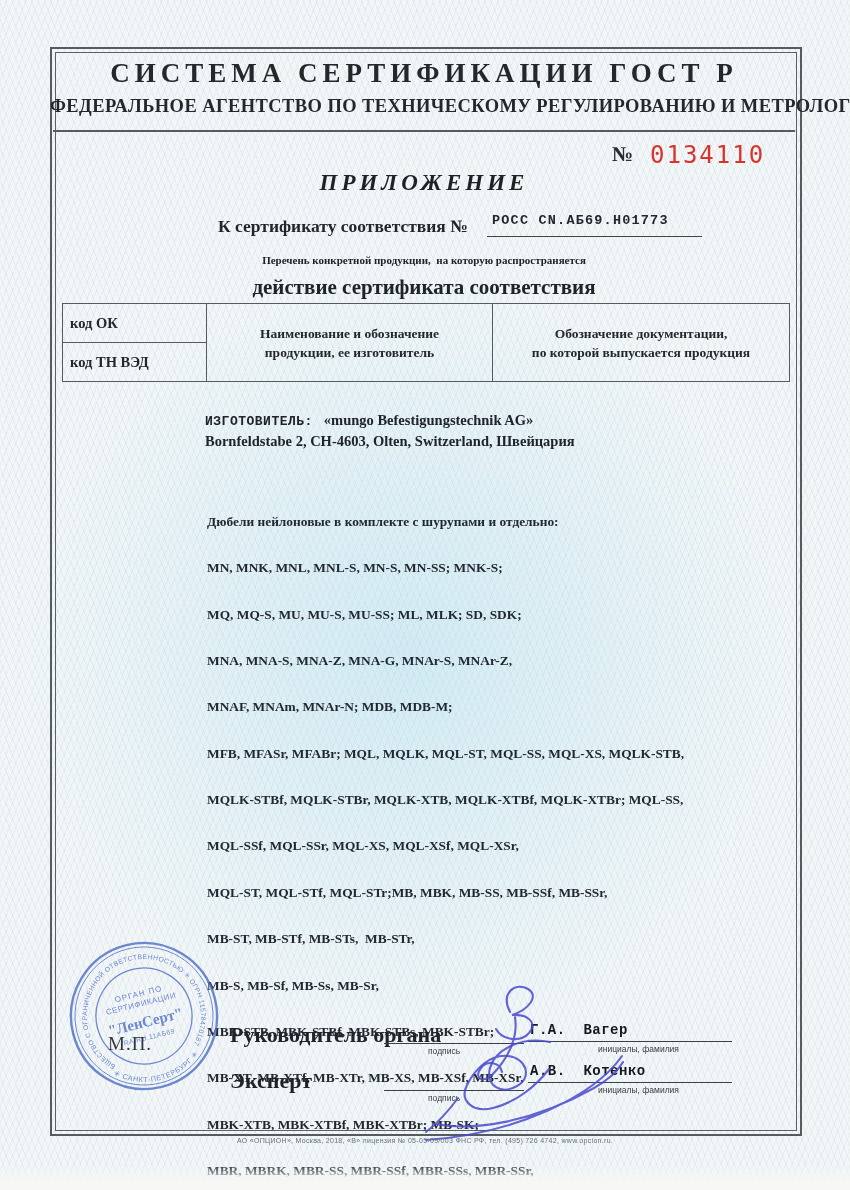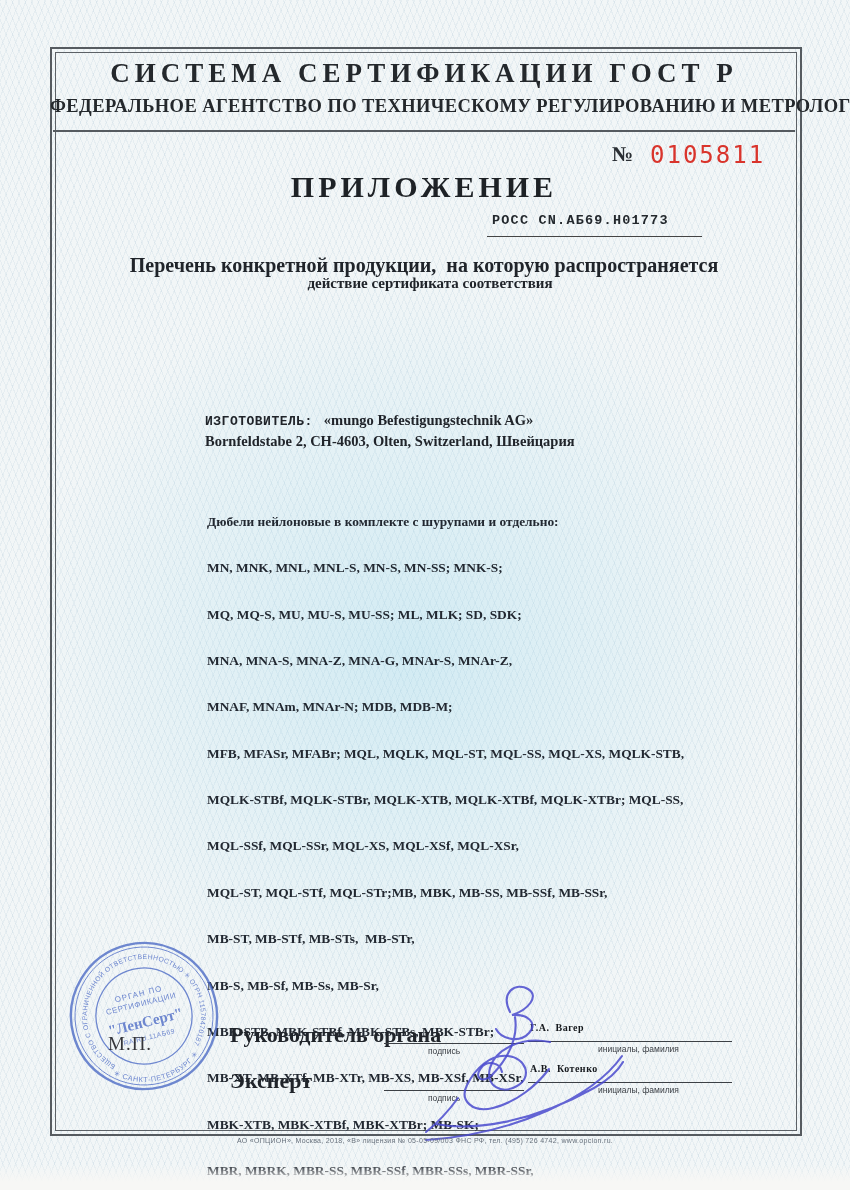--- a/index.html
+++ b/index.html
@@ -13,26 +13,26 @@
     font-family:"Liberation Serif","DejaVu Serif",serif;color:#1c1c1c;
   }
   .abs{position:absolute;}
   .frame{left:50px;top:47px;width:748px;height:1085px;border:2px solid #565b60;}
   .frame-inner{position:absolute;left:3px;top:3px;right:3px;bottom:3px;border:1px solid #5c6166;}
   .header-divider{left:53px;top:130px;width:742px;height:0;border-top:2px solid #565b60;}
   .sys-title{left:50px;top:58px;width:748px;text-align:center;font-size:27px;font-weight:bold;letter-spacing:5px;color:#24282c;white-space:pre;}
   .agency{left:50px;top:96px;width:748px;text-align:center;font-size:18.5px;font-weight:bold;letter-spacing:.4px;color:#24282c;white-space:nowrap;}
   .form-no{left:612px;top:142px;font-size:21px;font-weight:bold;color:#2a2e33;}
   .form-no-val{left:650px;top:141px;font-family:"DejaVu Sans Mono","Liberation Mono",monospace;font-size:24px;font-weight:400;letter-spacing:2px;color:#d9342c;}
-  .appendix{left:50px;top:170px;width:748px;text-align:center;font-size:30px;font-weight:bold;letter-spacing:4px;color:#1e2226;}
+  .appendix{left:50px;top:170px;width:748px;text-align:center;font-size:23px;font-weight:bold;letter-spacing:4px;color:#1e2226;font-style:italic;}
   .certline-label{left:218px;top:216px;font-size:17.5px;font-weight:bold;color:#22262a;}
   .cert-underline{left:487px;top:236px;width:215px;border-top:1.2px solid #444;}
   .cert-num{left:492px;top:213px;font-family:"Liberation Mono","DejaVu Sans Mono",monospace;font-size:13.5px;font-weight:bold;letter-spacing:1.2px;color:#23282d;white-space:pre;}
-  .scope1{left:50px;top:254px;width:748px;text-align:center;font-size:20px;font-weight:bold;color:#20242a;white-space:pre;}
-  .scope2{left:50px;top:275px;width:748px;text-align:center;font-size:15px;font-weight:bold;color:#20242a;padding-left:6px;}
+  .scope1{left:50px;top:254px;width:748px;text-align:center;font-size:11px;font-weight:bold;color:#20242a;white-space:pre;}
+  .scope2{left:50px;top:275px;width:748px;text-align:center;font-size:21px;font-weight:bold;color:#20242a;}
   .spec-table{left:62px;top:303px;width:726px;height:77px;border:1.4px solid #565b60;display:flex;}
   .spec-c1{width:143px;border-right:1.2px solid #565b60;display:flex;flex-direction:column;}
   .spec-c1 .cell{flex:1;display:flex;align-items:center;padding-left:7px;font-size:14.5px;font-weight:bold;color:#23282d;}
   .spec-c1 .cell:first-child{border-bottom:1.2px solid #565b60;}
   .spec-c2{width:285px;border-right:1.2px solid #565b60;display:flex;flex-direction:column;justify-content:center;text-align:center;font-size:13.5px;font-weight:bold;color:#23282d;line-height:19px;}
   .spec-c3{flex:1;display:flex;flex-direction:column;justify-content:center;text-align:center;font-size:13.5px;font-weight:bold;color:#23282d;line-height:19px;}
   .mfr{left:205px;top:412px;font-size:14.5px;font-weight:bold;color:#20242a;white-space:pre;}
   .mfr .lbl{font-family:"Liberation Mono","DejaVu Sans Mono",monospace;font-size:13px;letter-spacing:.5px;}
   .mfr-addr{left:205px;top:433px;font-size:14.5px;font-weight:bold;color:#20242a;}
   .plist{left:207px;top:483px;width:590px;font-size:13.4px;font-weight:bold;color:#222831;line-height:15.45px;white-space:pre;}
@@ -40,21 +40,21 @@
   .mp{left:108px;top:1033px;font-size:19px;font-weight:normal;letter-spacing:1px;color:rgba(25,26,32,.88);}
   .sig-label{font-size:22px;font-weight:bold;color:#20242a;}
   .row1-label{left:230px;top:1022px;}
   .row2-label{left:230px;top:1068px;}
   .sigline{border-top:1.1px solid #3c4045;}
   .sigline1{left:384px;top:1043px;width:140px;}
   .sigline2{left:384px;top:1090px;width:140px;}
   .caption{font-family:"Liberation Sans","DejaVu Sans",sans-serif;font-size:8.5px;color:#3a3e44;}
   .cap-sign1{left:428px;top:1046px;}
   .cap-sign2{left:428px;top:1093px;}
-  .sig-name{font-family:Liberation Serif, serif;font-size:10px;font-weight:bold;letter-spacing:.5px;color:#15181c;white-space:pre;}
+  .sig-name{font-family:Liberation Mono, monospace;font-size:14px;font-weight:bold;letter-spacing:.5px;color:#15181c;white-space:pre;}
   .name1{left:530px;top:1022px;}
   .name2{left:530px;top:1063px;}
   .nameline1{left:528px;top:1041px;width:204px;}
   .nameline2{left:528px;top:1082px;width:204px;}
   .cap-init1{left:598px;top:1044px;}
   .cap-init2{left:598px;top:1085px;}
   .fineprint{left:0;top:1137px;width:850px;text-align:center;font-family:"Liberation Sans","DejaVu Sans",sans-serif;font-size:7px;letter-spacing:.3px;color:#68717c;}
   .scan-edge{left:0;bottom:0;width:850px;height:26px;background:linear-gradient(rgba(250,250,249,0),#f7f7f5 70%);}
   .sigsvg{pointer-events:none;}
   .sig1{left:432px;top:980px;}
@@ -68,28 +68,43 @@
 
   <div class="abs frame">
     <div class="frame-inner"></div>
   </div>
 
   <div class="abs sys-title">СИСТЕМА СЕРТИФИКАЦИИ ГОСТ Р</div>
   <div class="abs agency">ФЕДЕРАЛЬНОЕ АГЕНТСТВО ПО ТЕХНИЧЕСКОМУ РЕГУЛИРОВАНИЮ И МЕТРОЛОГИИ</div>
   <div class="abs header-divider"></div>
 
   <div class="abs form-no">№</div>
-  <div class="abs form-no-val">0105811</div>
+  <div class="abs form-no-val">0134110</div>
 
   <div class="abs appendix">ПРИЛОЖЕНИЕ</div>
+  <div class="abs certline-label">К сертификату соответствия №</div>
   <div class="abs cert-num">РОСС CN.АБ69.Н01773</div>
   <div class="abs cert-underline"></div>
   <div class="abs scope1">Перечень конкретной продукции,  на которую распространяется</div>
   <div class="abs scope2">действие сертификата соответствия</div>
 
+  <div class="abs spec-table">
+    <div class="spec-c1">
+      <div class="cell">код ОК</div>
+      <div class="cell">код ТН ВЭД</div>
+    </div>
+    <div class="spec-c2">
+      <span>Наименование и обозначение</span>
+      <span>продукции, ее изготовитель</span>
+    </div>
+    <div class="spec-c3">
+      <span>Обозначение документации,</span>
+      <span>по которой выпускается продукция</span>
+    </div>
+  </div>
 
   <div class="abs mfr"><span class="lbl">ИЗГОТОВИТЕЛЬ:</span><span>   </span><span>«mungo Befestigungstechnik AG»</span></div>
   <div class="abs mfr-addr">Bornfeldstabe 2, CH-4603, Olten, Switzerland, Швейцария</div>
 
   <div class="abs plist">
     <div>Дюбели нейлоновые в комплекте с шурупами и отдельно:</div>
     <div>MN, MNK, MNL, MNL-S, MN-S, MN-SS; MNK-S;</div>
     <div>MQ, MQ-S, MU, MU-S, MU-SS; ML, MLK; SD, SDK;</div>
     <div>MNA, MNA-S, MNA-Z, MNA-G, MNAr-S, MNAr-Z,</div>
     <div>MNAF, MNAm, MNAr-N; MDB, MDB-M;</div>

